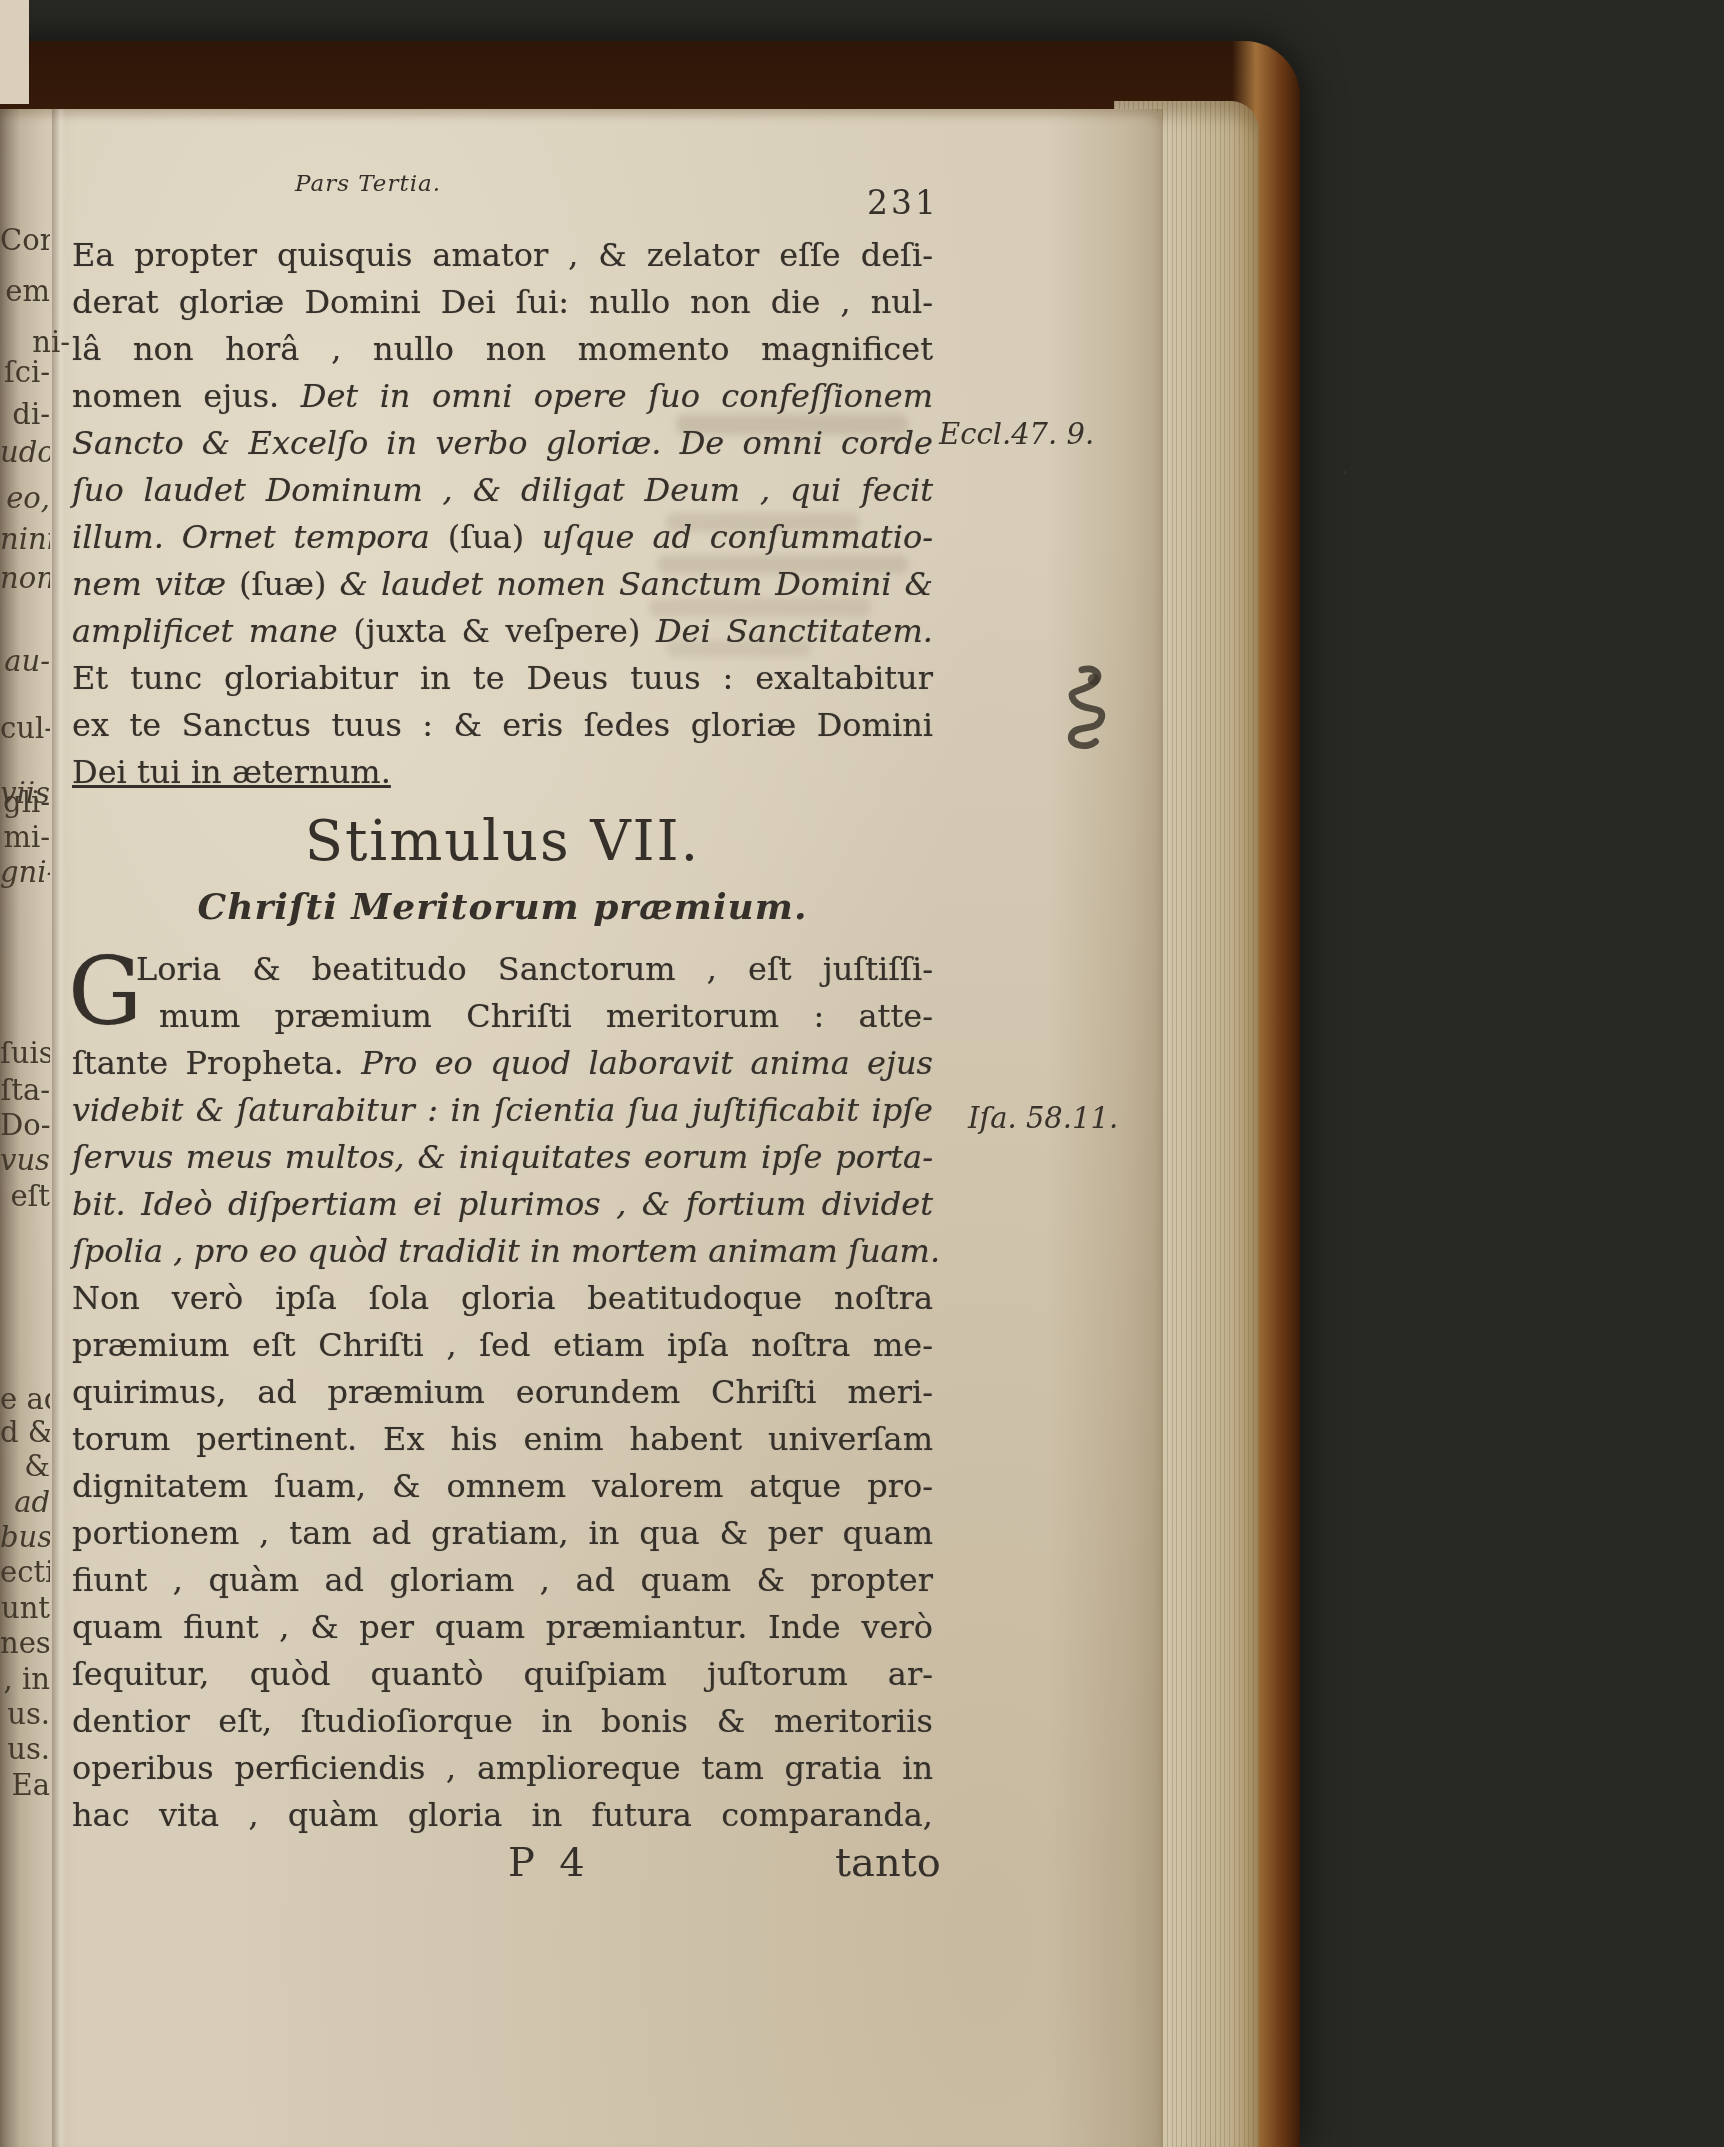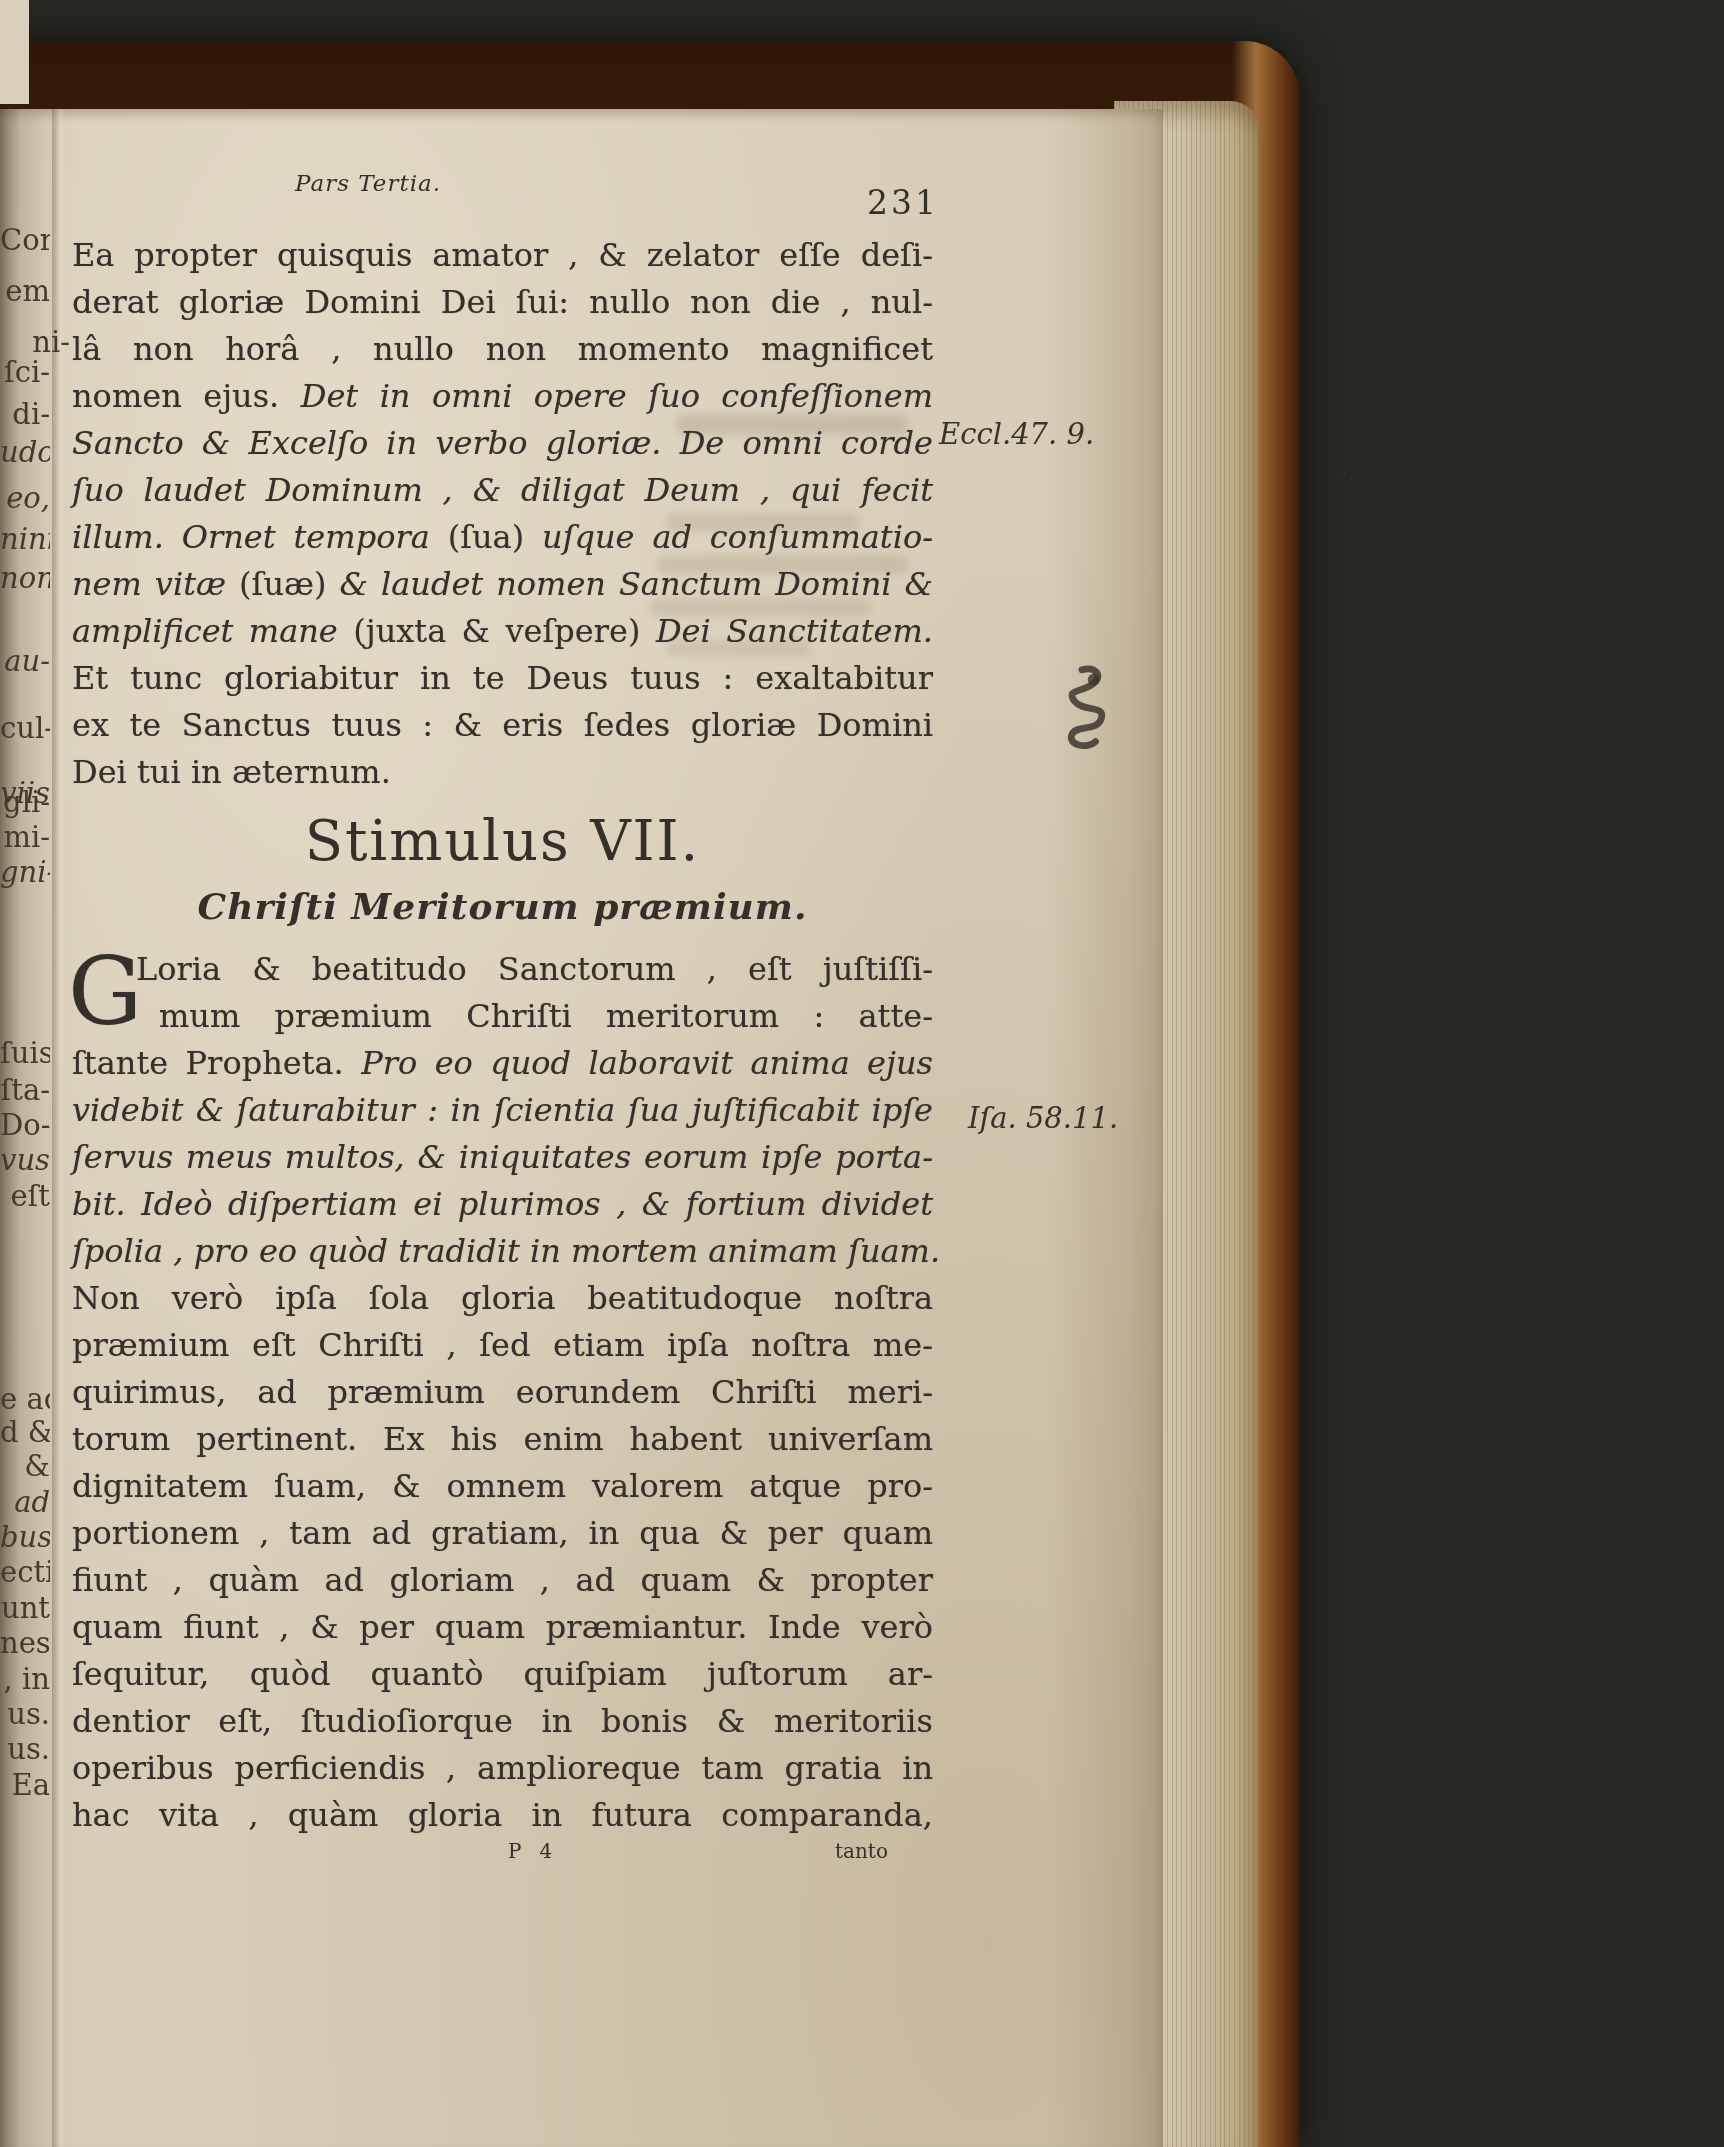--- a/index.html
+++ b/index.html
@@ -70,38 +70,38 @@
   
   .textcol{position:absolute;left:72px;top:53px;width:861px;}
   .pagehead{position:relative;height:70px;}
   .running-title{position:absolute;left:223px;top:7.7px;font-style:italic;font-size:23px;letter-spacing:1px;}
   .page-number{position:absolute;right:-5.8px;top:21px;font-size:33px;letter-spacing:2.9px;}
   .bl{
     font-size:32px;line-height:47px;white-space:nowrap;
     text-align:justify;text-align-last:justify;
     text-shadow:0 0 1px rgba(53,48,42,.35);
   }
-  .bl.end{text-align:right;text-align-last:left;}
+  .bl.end{text-align:right;text-align-last:left;text-decoration:underline;}
   .bl .it{font-style:italic;}
   .bl.ind1{padding-left:64px;}
   .bl.ind2{padding-left:87px;}
   .stim-head{
     font-size:56px;line-height:77px;margin-top:5.8px;text-align:center;text-align-last:center;
     letter-spacing:1.9px;
   }
   .stim-sub{
     font-size:36px;line-height:54px;text-align:center;text-align-last:center;
     font-style:italic;font-weight:bold;letter-spacing:1px;
   }
   .para2{position:relative;margin-top:13.5px;}
   .drop-cap{
     position:absolute;left:-3.9px;top:1.9px;font-size:93px;line-height:89px;
     text-shadow:0 0 1px rgba(53,48,42,.4);
   }
-  .footer-line{position:relative;height:47px;font-size:20px;}
+  .footer-line{position:relative;height:47px;font-size:40px;}
   .signature{position:absolute;left:436px;top:0;letter-spacing:5.8px;}
   .catchword{position:absolute;left:763px;top:0;}
   
   .margin-note{position:absolute;font-style:italic;font-size:29px;white-space:nowrap;color:#38322b;margin-top:40px;}
   .mn1{left:939px;top:268px;}
   .mn2{left:968px;top:952px;}
   
   .bleed{position:absolute;border-radius:7.7px;background:#b9ae97;filter:blur(3.9px);opacity:.55;pointer-events:none;}
   .b1{left:676px;top:305px;width:232px;height:21px;}
   .b2{left:666px;top:404px;width:193px;height:19.3px;opacity:.45;}

